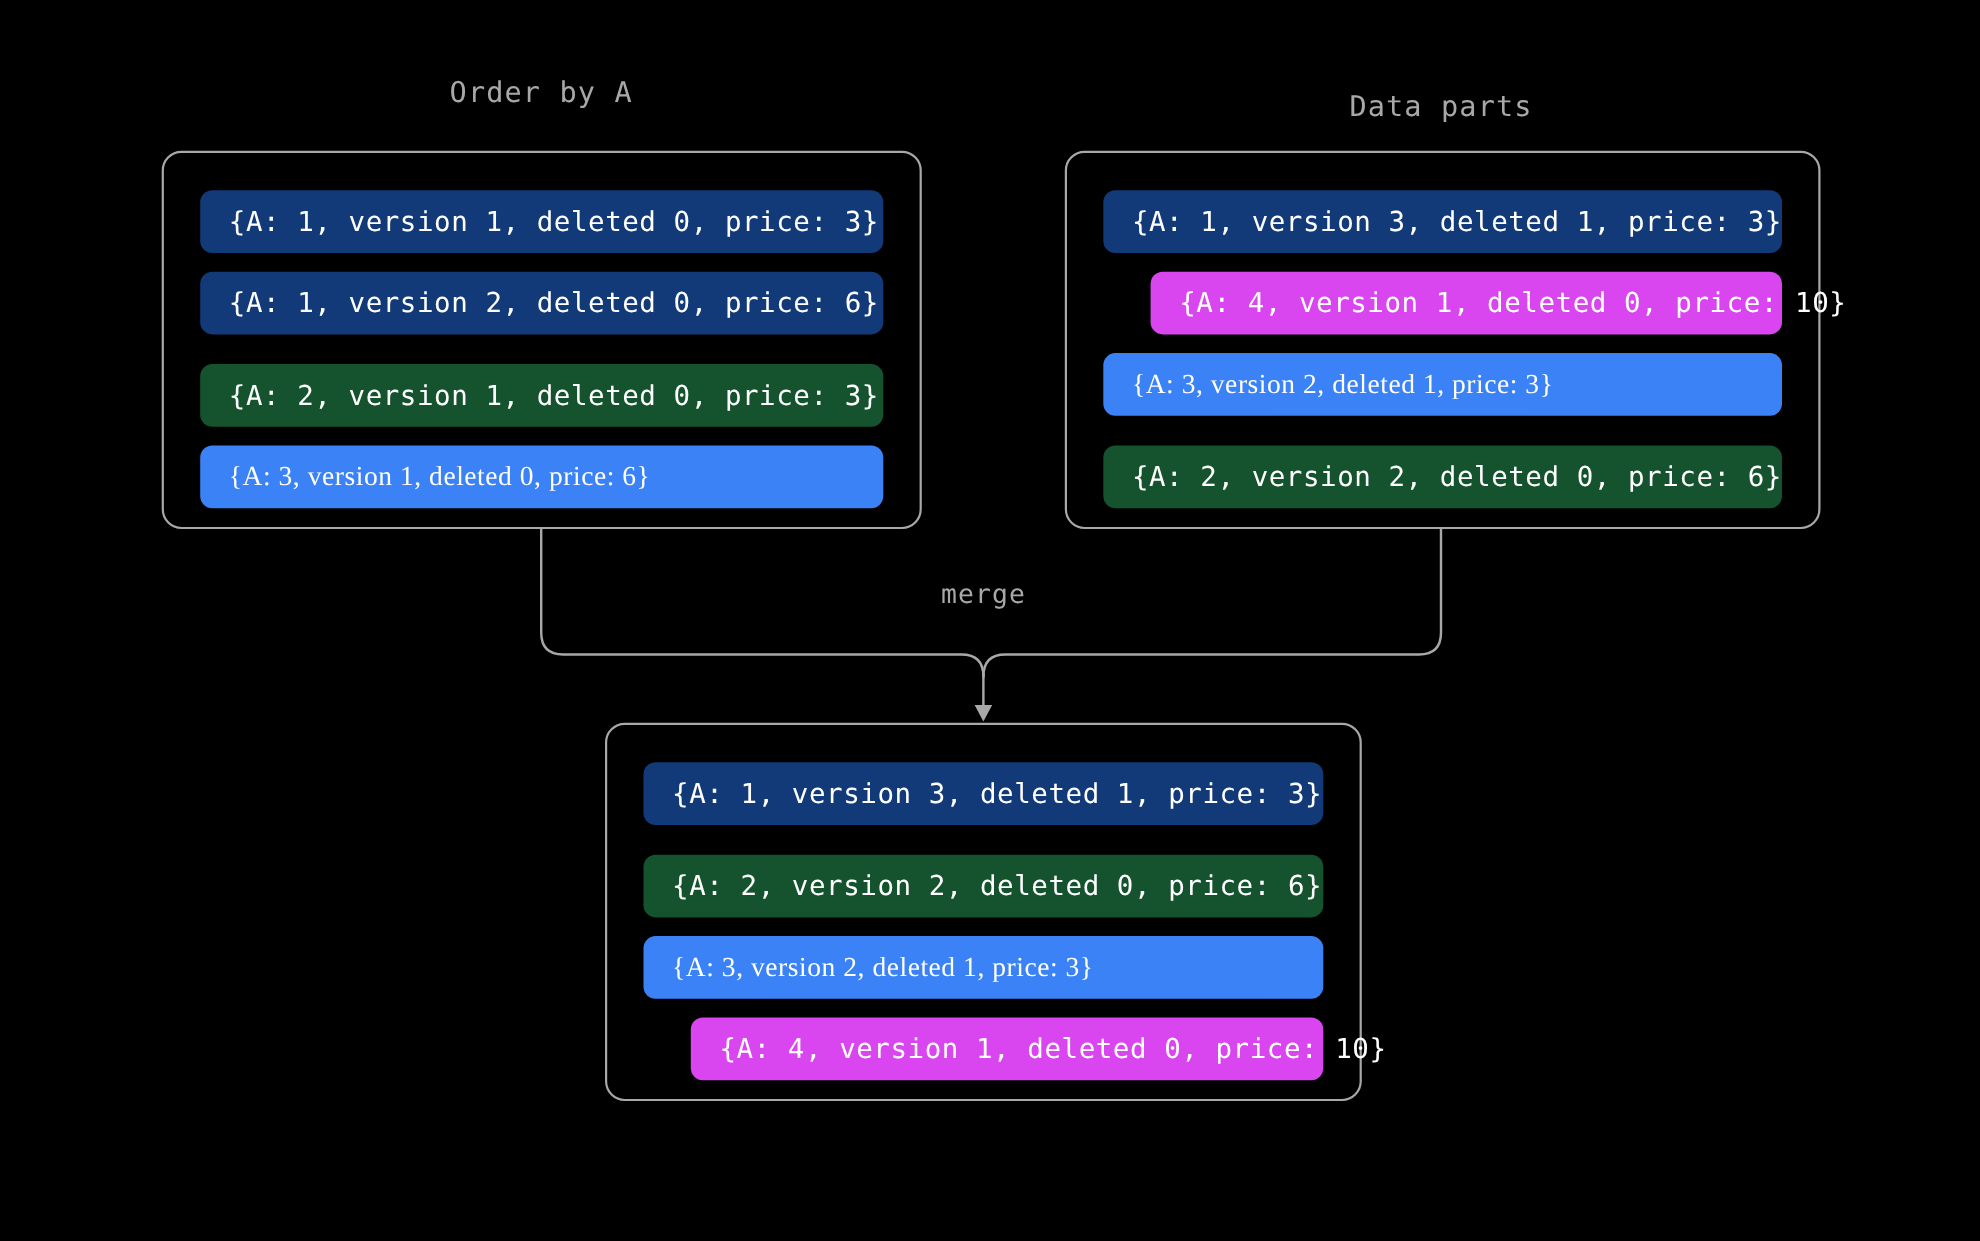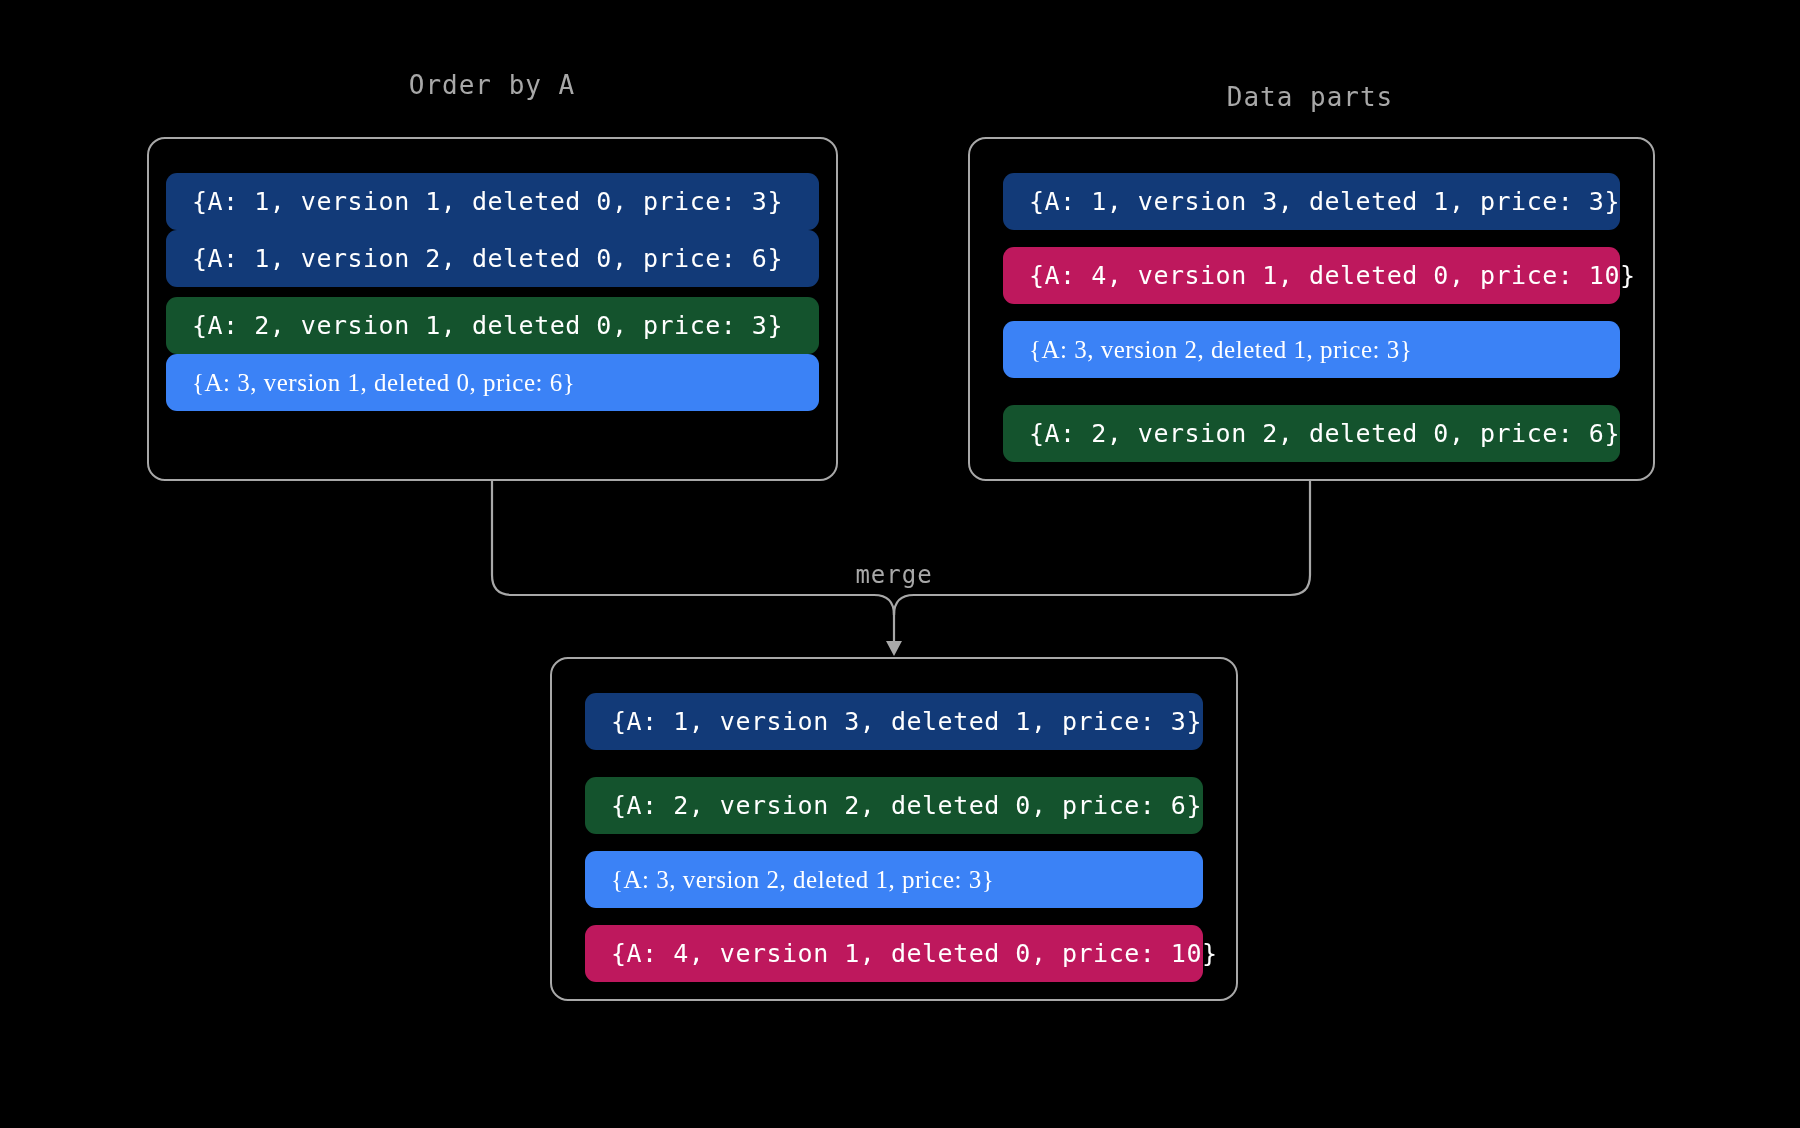--- a/index.html
+++ b/index.html
@@ -73,21 +73,21 @@
     font-size: 25px;
     letter-spacing: 0.5px;
     white-space: nowrap;
     box-sizing: border-box;
     padding-left: 26px;
     font-family: "DejaVu Sans Mono", "Liberation Mono", monospace;
   }
   .pill.blue   { background: #123a78; }
   .pill.green  { background: #14532d; margin-top: 10px; }
   .pill.red    { background: #3b82f6; font-family: Liberation Serif, serif; }
-  .pill.purple { background: #be185d; }
+  .pill.purple { background: #d946ef; margin-left: 43px; }
 
   
   .edge-label {
     position: absolute;
     color: #a8a8a8;
     font-size: 24px;
     letter-spacing: 1px;
     white-space: nowrap;
     transform: translateX(-50%);
     font-family: "DejaVu Sans Mono", "Liberation Mono", monospace;
@@ -105,21 +105,21 @@
     <path d="M 1310 481 L 1310 575 Q 1310 595 1290 595 L 914 595 Q 894 595 894 615" fill="none" stroke="#a8a8a8" stroke-width="2.2" stroke-linecap="round"></path>
 
     <path d="M 894 612 L 894 648" fill="none" stroke="#a8a8a8" stroke-width="2.2"></path>
 
     <path d="M 886 641 L 894 656 L 902 641 Z" fill="#a8a8a8"></path>
   </svg>
 
   <div class="panel-title" style="left:492px; top:70px;">Order by A</div>
 
   <div class="container-box" style="left:147px; top:137px; width:691px; height:344px;">
-    <div class="pill-stack" style="padding:34px 17px; ">
+    <div class="pill-stack" style="padding:34px 33px; gap:17px;">
       <div class="pill blue">
         <span>{A: 1, version 1, deleted 0, price: 3}</span>
       </div>
       <div class="pill blue">
         <span>{A: 1, version 2, deleted 0, price: 6}</span>
       </div>
       <div class="pill green">
         <span>{A: 2, version 1, deleted 0, price: 3}</span>
       </div>
       <div class="pill red">
@@ -140,21 +140,21 @@
       </div>
       <div class="pill red">
         <span>{A: 3, version 2, deleted 1, price: 3}</span>
       </div>
       <div class="pill green">
         <span>{A: 2, version 2, deleted 0, price: 6}</span>
       </div>
     </div>
   </div>
 
-  <div class="edge-label" style="left:894px; top:561px;">merge</div>
+  <div class="edge-label" style="left:894px; top:526px;">merge</div>
 
   <div class="container-box" style="left:550px; top:657px; width:688px; height:344px;">
     <div class="pill-stack" style="padding:34px 33px; gap:17px;">
       <div class="pill blue">
         <span>{A: 1, version 3, deleted 1, price: 3}</span>
       </div>
       <div class="pill green">
         <span>{A: 2, version 2, deleted 0, price: 6}</span>
       </div>
       <div class="pill red">

